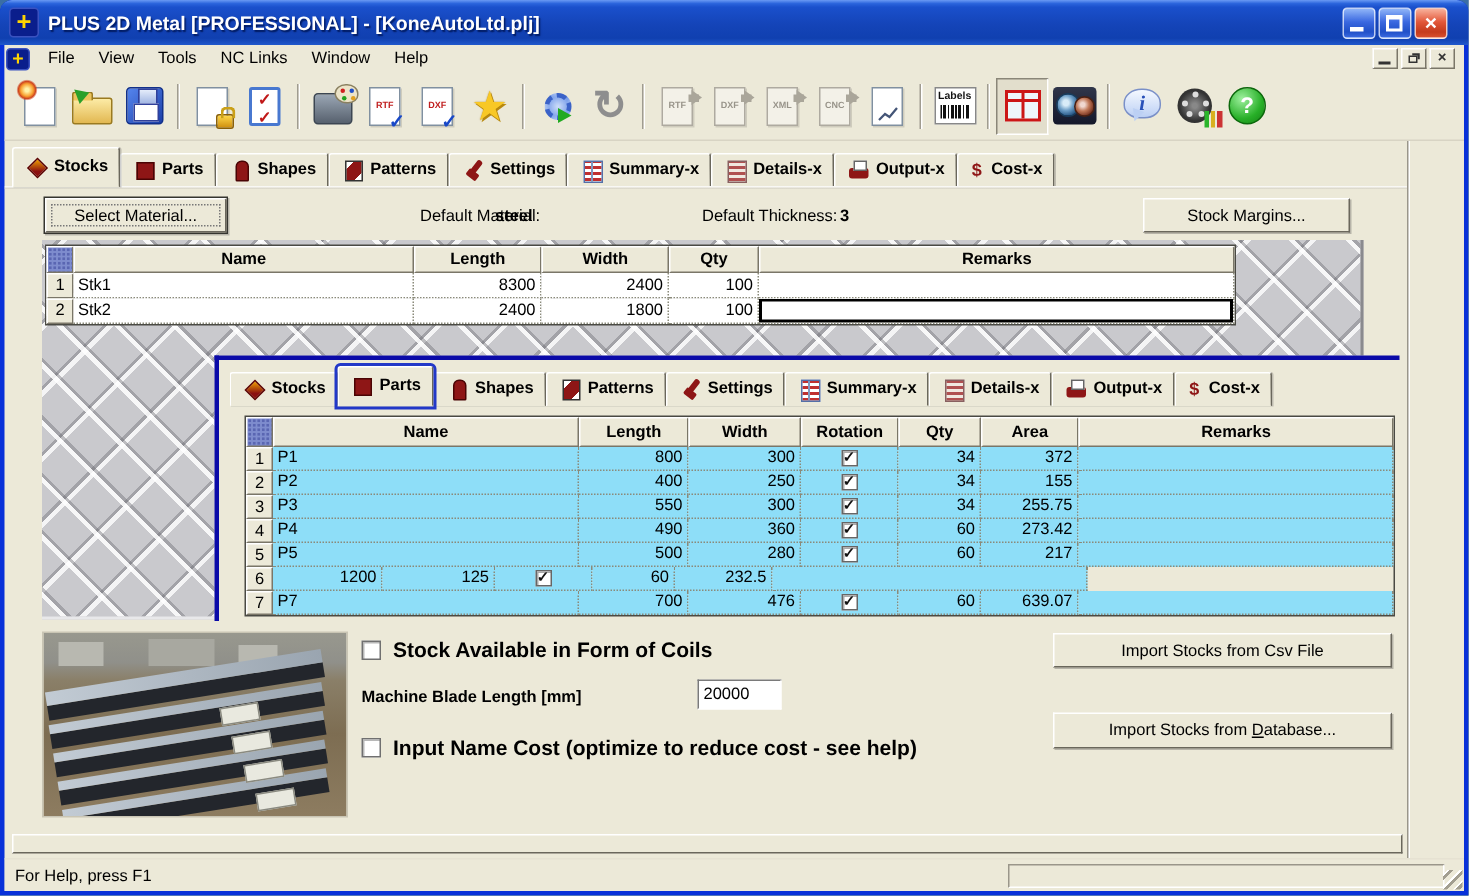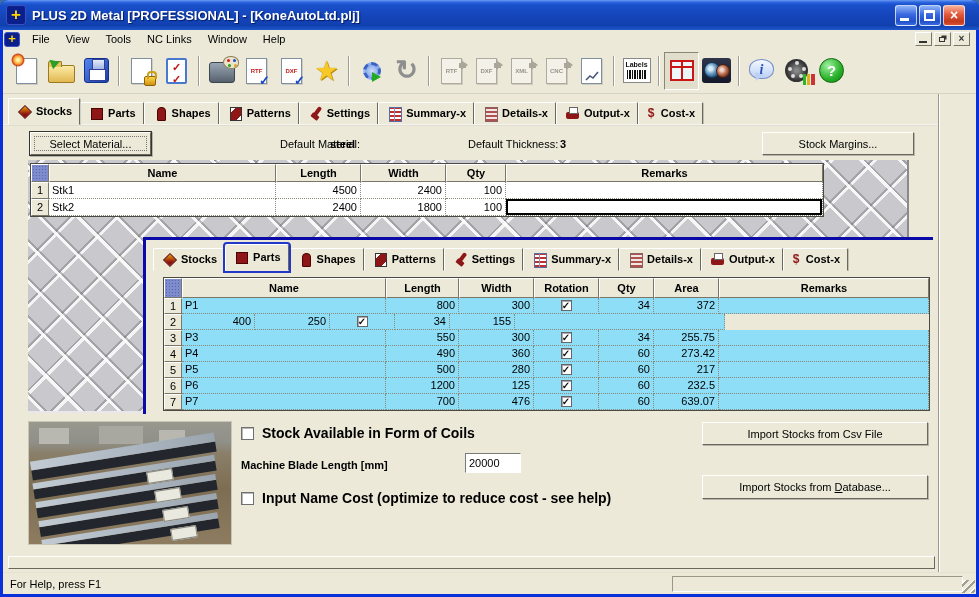--- a/index.html
+++ b/index.html
@@ -368,39 +368,39 @@
     </div>
     <div class="tabline" style="left:0;top:94px;width:935px;"></div>
 
     <div class="btn def" style="left:27px;top:102px;width:121px;height:23px;">
         <span>Select Material...</span>
       </div>
     <span class="lbl" style="left:277px;top:108px;">Default Material:</span>
     <span class="lbl b" style="left:327px;top:108px;">steel</span>
     <span class="lbl" style="left:465px;top:108px;">Default Thickness:</span>
     <span class="lbl b" style="left:557px;top:108px;">3</span>
-    <div class="btn" style="left:759px;top:102px;width:152px;height:23px;">
+    <div class="btn" style="left:759px;top:102px;width:138px;height:23px;">
         <span>Stock Margins...</span>
       </div>
 
     <div class="texture"></div>
 
     <div class="grid" style="left:27px;top:133px;">
       <div class="trow shead">
         <div class="hc corner s-num"></div>
         <div class="hc s-name">Name</div>
         <div class="hc s-len">Length</div>
         <div class="hc s-wid">Width</div>
         <div class="hc s-qty">Qty</div>
         <div class="hc s-rem">Remarks</div>
       </div>
       <div class="trow srow">
         <div class="hc s-num">1</div>
         <div class="dc s-name">Stk1</div>
-        <div class="dc num s-len">4500</div>
+        <div class="dc num s-len">8300</div>
         <div class="dc num s-wid">2400</div>
         <div class="dc num s-qty">100</div>
         <div class="dc s-rem"></div>
       </div>
       <div class="trow srow">
         <div class="hc s-num">2</div>
         <div class="dc s-name">Stk2</div>
         <div class="dc num s-len">2400</div>
         <div class="dc num s-wid">1800</div>
         <div class="dc num s-qty">100</div>
@@ -466,20 +466,21 @@
           <div class="dc num p-wid">300</div>
           <div class="dc rotc p-rot">
               <span class="rcb">✓</span>
             </div>
           <div class="dc num p-qty">34</div>
           <div class="dc num p-area">372</div>
           <div class="dc p-rem"></div>
         </div>
         <div class="trow prow">
           <div class="hc p-num">2</div>
+          <div class="dc p-name">P2</div>
           <div class="dc num p-len">400</div>
           <div class="dc num p-wid">250</div>
           <div class="dc rotc p-rot">
               <span class="rcb">✓</span>
             </div>
           <div class="dc num p-qty">34</div>
           <div class="dc num p-area">155</div>
           <div class="dc p-rem"></div>
         </div>
         <div class="trow prow">
@@ -513,21 +514,20 @@
           <div class="dc num p-wid">280</div>
           <div class="dc rotc p-rot">
               <span class="rcb">✓</span>
             </div>
           <div class="dc num p-qty">60</div>
           <div class="dc num p-area">217</div>
           <div class="dc p-rem"></div>
         </div>
         <div class="trow prow">
           <div class="hc p-num">6</div>
-          <div class="dc p-name">P6</div>
           <div class="dc num p-len">1200</div>
           <div class="dc num p-wid">125</div>
           <div class="dc rotc p-rot">
               <span class="rcb">✓</span>
             </div>
           <div class="dc num p-qty">60</div>
           <div class="dc num p-area">232.5</div>
           <div class="dc p-rem"></div>
         </div>
         <div class="trow prow">

